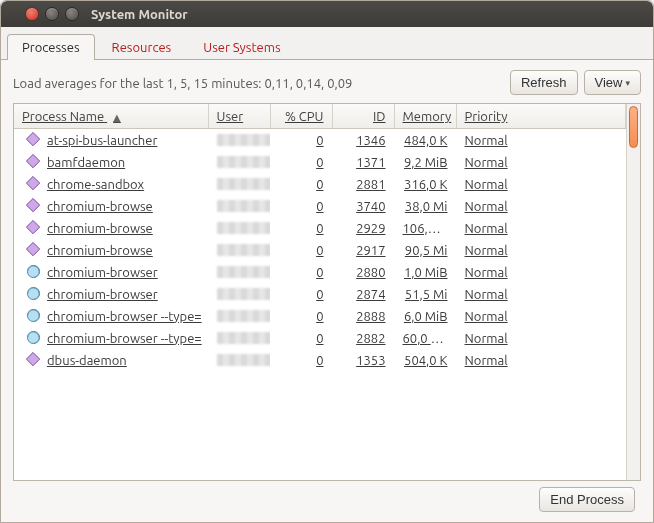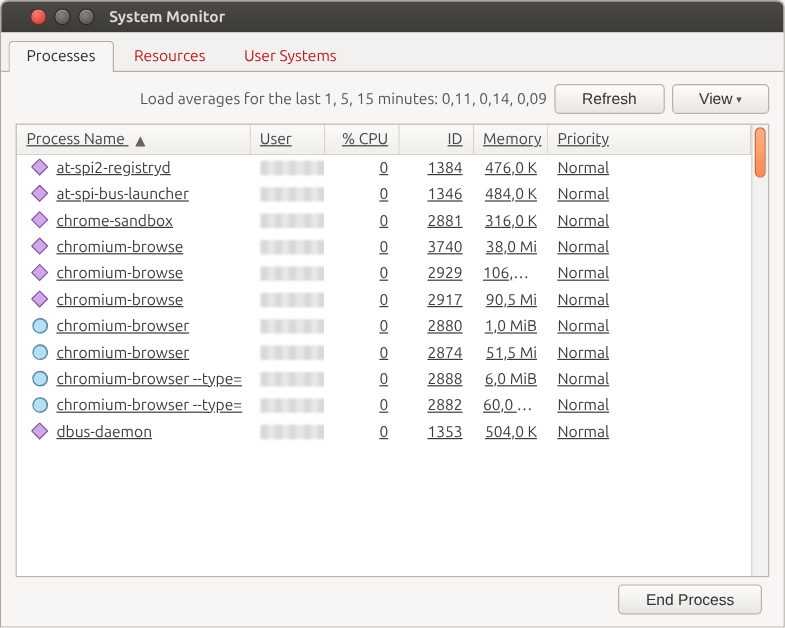--- a/index.html
+++ b/index.html
@@ -58,32 +58,31 @@
     background: #f7f6f5;
     border-color: #b4aea2;
     color: #2b2b2b;
   }
   .content-wrap {
     flex: 1;
     background: #f7f6f5;
     padding: 10px 12px 10px 12px;
     display: flex; flex-direction: column;
     min-height: 0;
-    align-items: flex-end;
   }
   .toolbar-row {
     display: flex; align-items: center;
     margin-bottom: 8px;
   }
   .load-text { color: #555; font-size: 13px; flex: 1; }
   .btn {
     background: linear-gradient(#fdfdfc, #e9e6e1);
     border: 1px solid #b8b2a6;
     border-radius: 4px;
-    padding: 4px 22px;
+    padding: 4px 10px;
     font-size: 13px;
     color: #333;
     cursor: pointer;
     margin-left: 6px;
   }
   .btn .tri { font-size: 9px; margin-left: 3px; color:#555; display:inline-block; transform:translateY(-1px); }
 
   .table-frame {
     flex:1;
     border: 1px solid #bdb7ab;
@@ -214,46 +213,46 @@
               <th>Priority</th>
             </tr>
           </thead>
           <tbody id="process-tbody">
               <tr>
                 <td>
                   <div class="pname-cell">
                     <svg viewBox="0 0 16 16">
                       <use href="#icon-diamond"></use>
                     </svg>
-                    <span>at-spi2-registryd</span>
-                  </div>
-                </td>
-                <td>
-                  <div class="user-blur"></div>
-                </td>
-                <td class="num">0</td>
-                <td class="num">1384</td>
-                <td class="num">476,0 K</td>
-                <td>Normal</td>
-              </tr>
-              <tr>
-                <td>
-                  <div class="pname-cell">
-                    <svg viewBox="0 0 16 16">
-                      <use href="#icon-diamond"></use>
-                    </svg>
                     <span>at-spi-bus-launcher</span>
                   </div>
                 </td>
                 <td>
                   <div class="user-blur"></div>
                 </td>
                 <td class="num">0</td>
                 <td class="num">1346</td>
                 <td class="num">484,0 K</td>
+                <td>Normal</td>
+              </tr>
+              <tr>
+                <td>
+                  <div class="pname-cell">
+                    <svg viewBox="0 0 16 16">
+                      <use href="#icon-diamond"></use>
+                    </svg>
+                    <span>bamfdaemon</span>
+                  </div>
+                </td>
+                <td>
+                  <div class="user-blur"></div>
+                </td>
+                <td class="num">0</td>
+                <td class="num">1371</td>
+                <td class="num">9,2 MiB</td>
                 <td>Normal</td>
               </tr>
               <tr>
                 <td>
                   <div class="pname-cell">
                     <svg viewBox="0 0 16 16">
                       <use href="#icon-diamond"></use>
                     </svg>
                     <span>chrome-sandbox</span>
                   </div>

